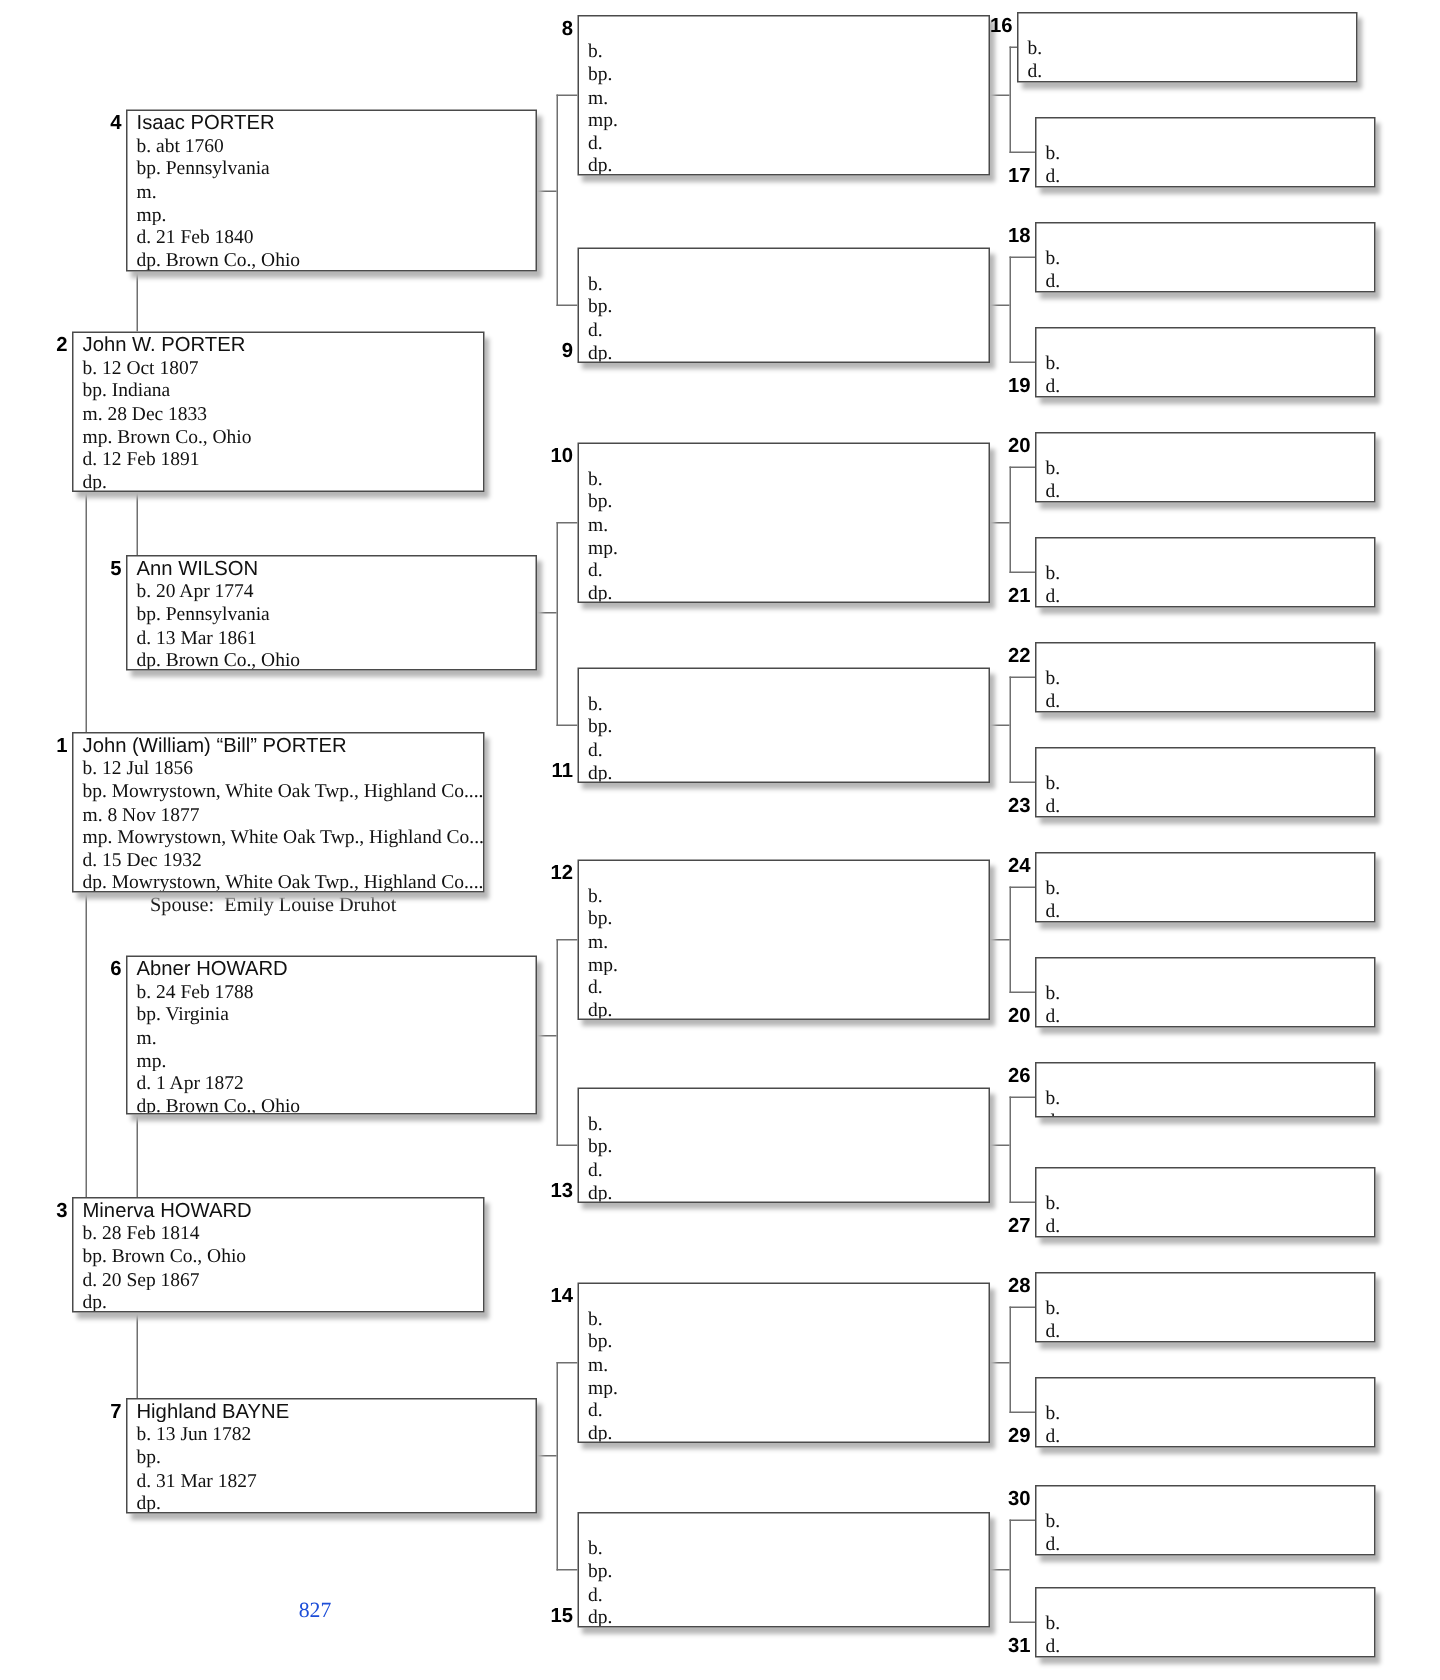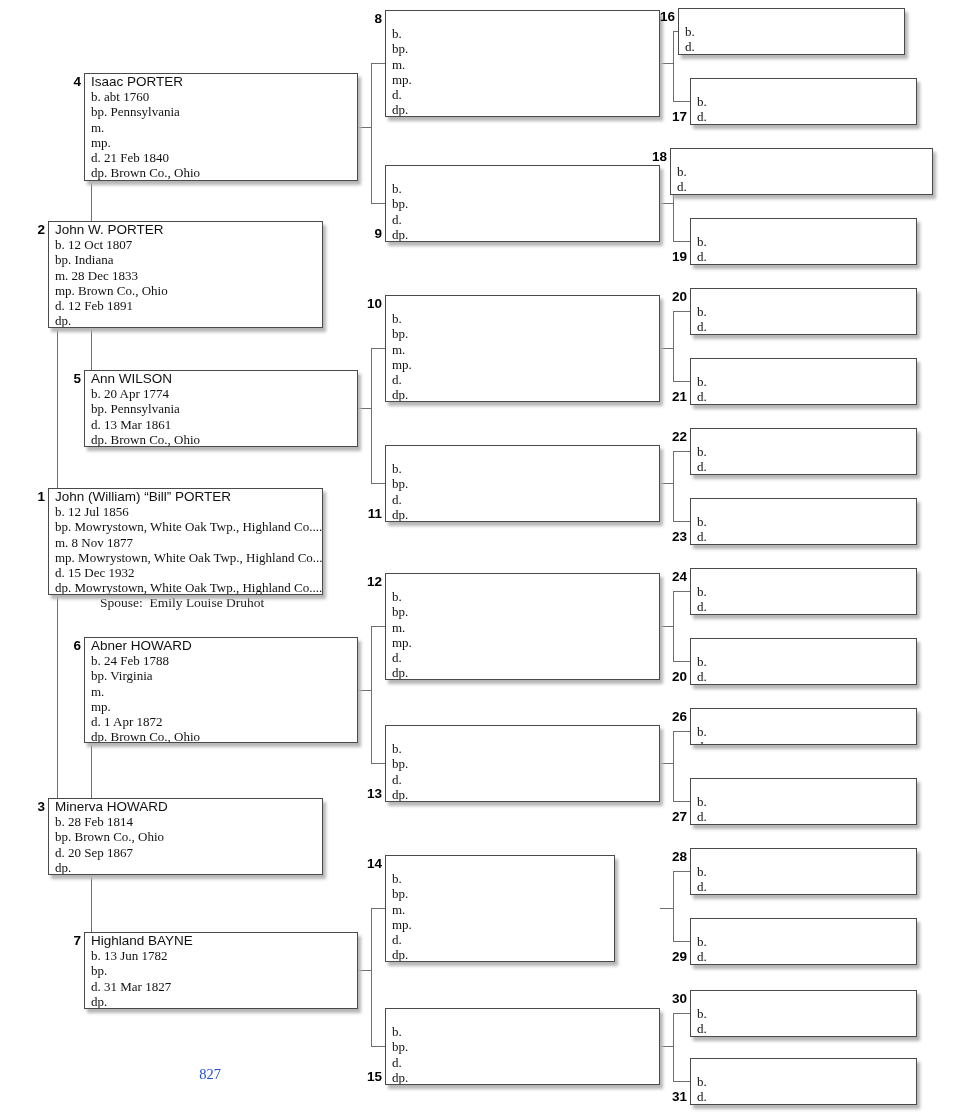--- a/index.html
+++ b/index.html
@@ -233,21 +233,21 @@
     <div class="box" style="left: 385px; top: 725px; width: 275px; height: 77px;">
       <span class="num bot">13</span>
       <div class="content">
         <div class="line name"></div>
         <div class="line detail">b.</div>
         <div class="line detail">bp.</div>
         <div class="line detail">d.</div>
         <div class="line detail">dp.</div>
       </div>
     </div>
-    <div class="box" style="left: 385px; top: 855px; width: 230px; height: 107px;">
+    <div class="box" style="left: 385px; top: 855px; width: 275px; height: 107px;">
       <span class="num top">14</span>
       <div class="content">
         <div class="line name"></div>
         <div class="line detail">b.</div>
         <div class="line detail">bp.</div>
         <div class="line detail">m.</div>
         <div class="line detail">mp.</div>
         <div class="line detail">d.</div>
         <div class="line detail">dp.</div>
       </div>
@@ -271,21 +271,21 @@
       </div>
     </div>
     <div class="box" style="left: 690px; top: 78px; width: 227px; height: 47px;">
       <span class="num bot">17</span>
       <div class="content">
         <div class="line name"></div>
         <div class="line detail">b.</div>
         <div class="line detail">d.</div>
       </div>
     </div>
-    <div class="box" style="left: 670px; top: 148px; width: 263px; height: 47px; padding-left: 16px;">
+    <div class="box" style="left: 690px; top: 148px; width: 227px; height: 47px; padding-left: 16px;">
       <span class="num top">18</span>
       <div class="content">
         <div class="line name"></div>
         <div class="line detail">b.</div>
         <div class="line detail">d.</div>
       </div>
     </div>
     <div class="box" style="left: 690px; top: 218px; width: 227px; height: 47px;">
       <span class="num bot">19</span>
       <div class="content">

